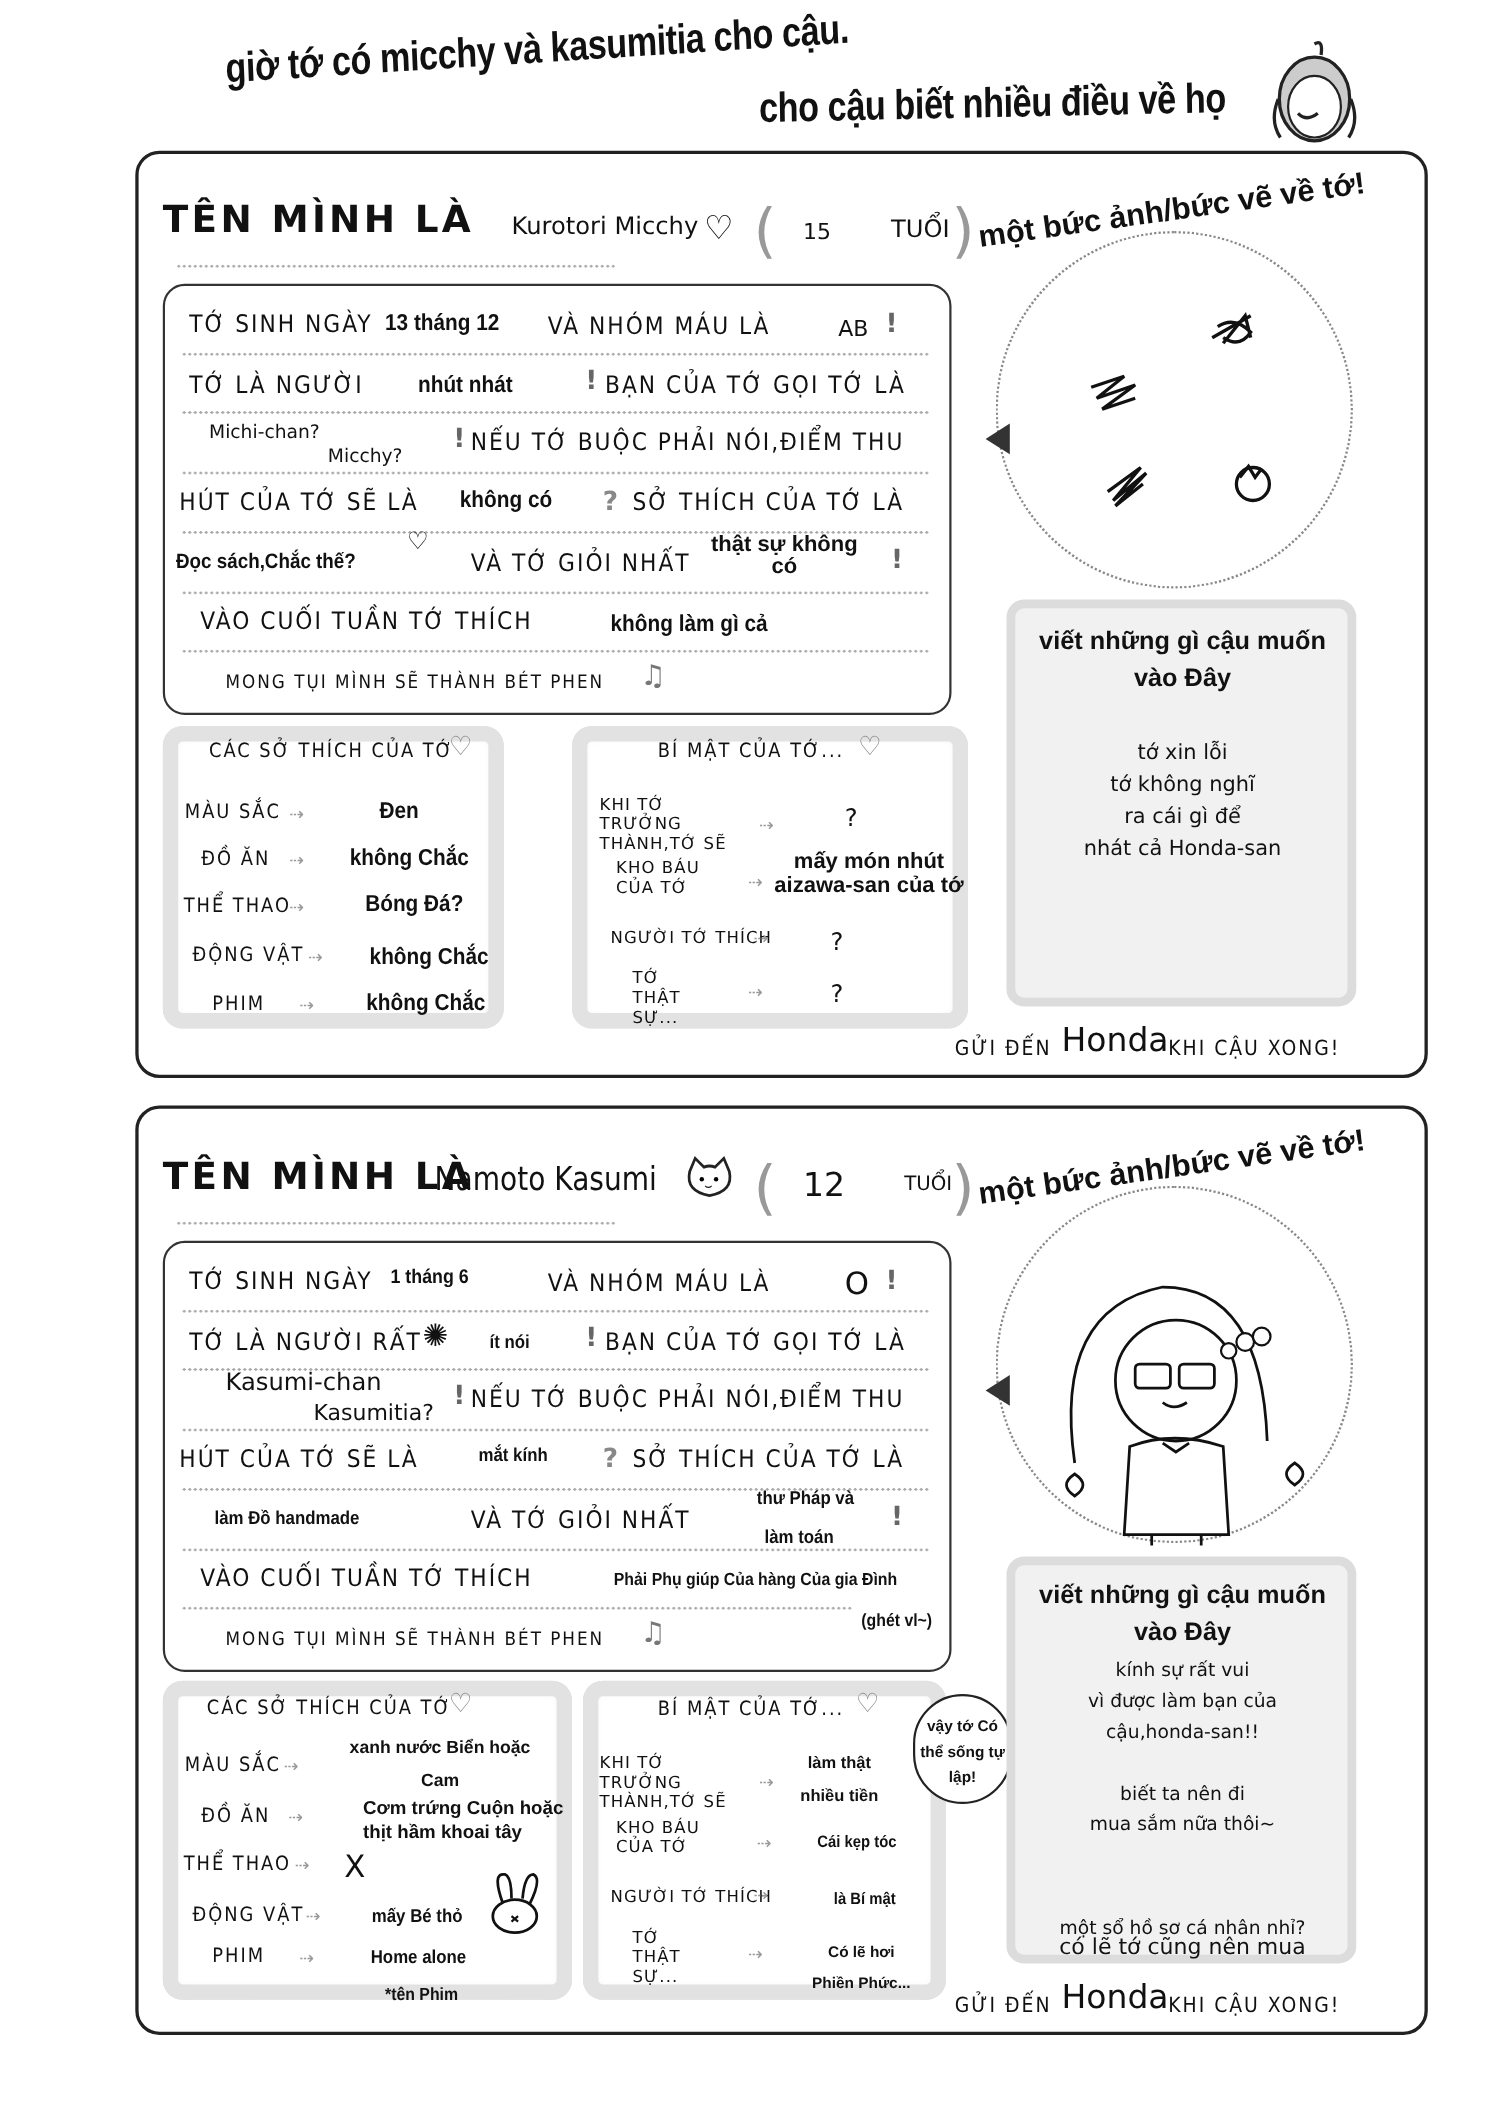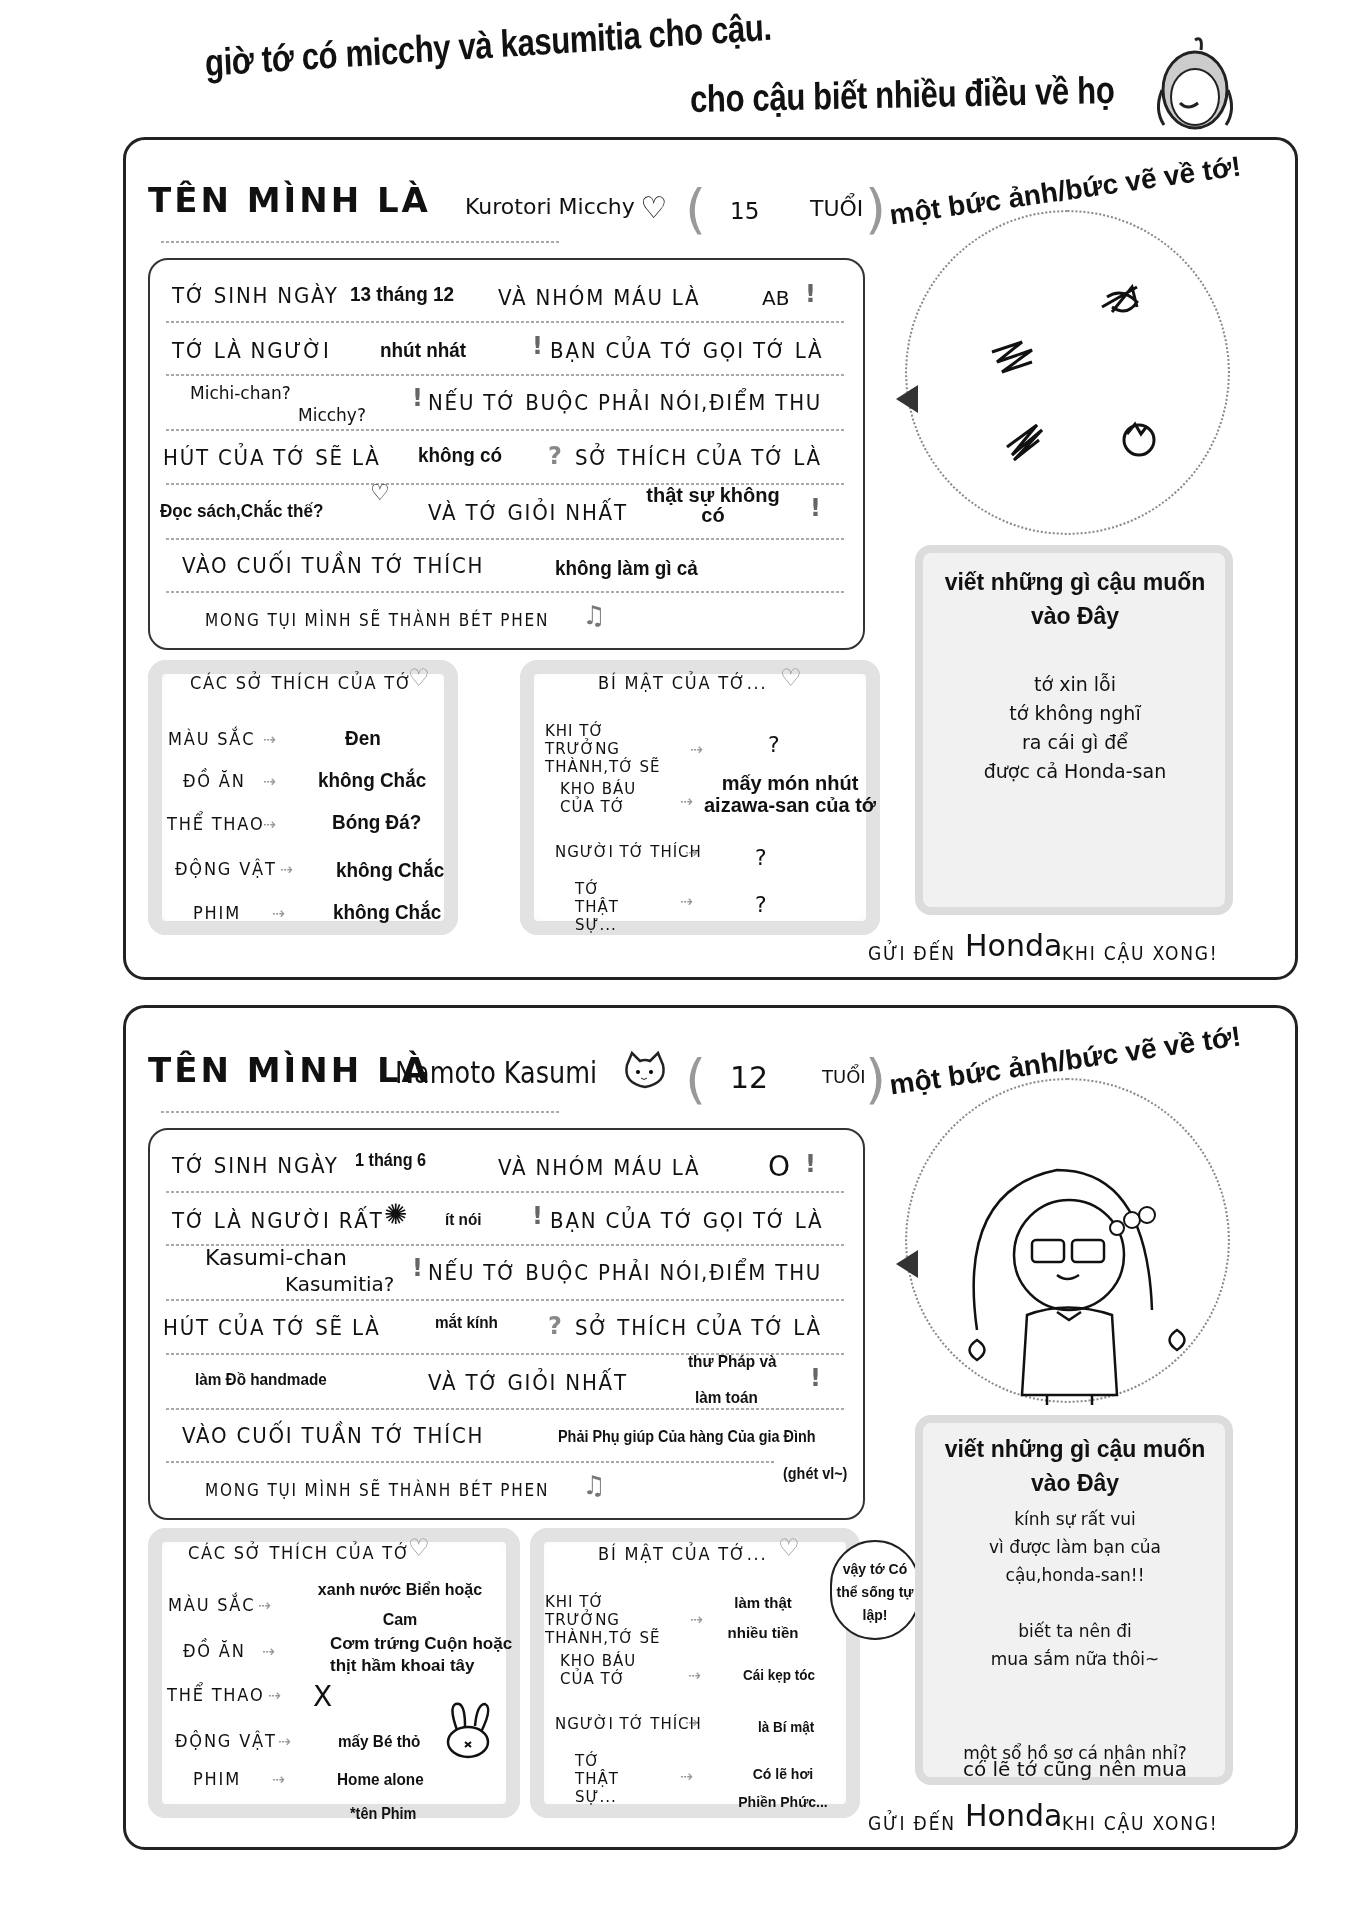--- a/index.html
+++ b/index.html
@@ -36,21 +36,21 @@
       <path d="M12 55 q-8 20 2 35 M78 55 q8 20 -2 35" fill="none" stroke="#222" stroke-width="3"></path>
     </svg>
 </div>
 
 <div class="card" style="left:123px;top:137px;width:1175px;height:843px"></div>
 
 <div class="abs title-lbl" style="left:148px;top:180px">TÊN MÌNH LÀ</div>
 <div class="abs hand" style="left:465px;top:194px;font-size:22px">Kurotori Micchy</div>
 <div class="abs" style="left:640px;top:190px;font-size:30px">♡</div>
 <div class="abs" style="left:685px;top:178px;font-size:54px;color:#999">(</div>
-<div class="abs hand" style="left:730px;top:198px;font-size:23px">15</div>
+<div class="abs hand" style="left:730px;top:198px;font-size:20px">15</div>
 <div class="abs hand" style="left:810px;top:196px;font-size:22px">TUỔI</div>
 <div class="abs" style="left:865px;top:178px;font-size:54px;color:#999">)</div>
 <div class="dots" style="left:160px;top:240px;width:400px"></div>
 
 <div class="bubble" style="left:148px;top:258px;width:717px;height:392px"></div>
 <div class="abs caps" style="left:172px;top:283px">TỚ SINH NGÀY</div>
 <div class="abs bold" style="left:350px;top:282px">13 tháng 12</div>
 <div class="abs caps" style="left:498px;top:285px">VÀ NHÓM MÁU LÀ</div>
 <div class="abs hand" style="left:762px;top:286px">AB</div>
 <div class="abs excl" style="left:805px;top:280px">!</div>
@@ -134,21 +134,21 @@
       </g>
     </svg>
 </div>
 <div class="abs" style="left:896px;top:385px;width:0;height:0;border-top:14px solid transparent;border-bottom:14px solid transparent;border-right:22px solid #333"></div>
 
 <div class="write" style="left:915px;top:545px;width:318px;height:370px"></div>
 <div class="abs bold center" style="left:930px;top:565px;width:290px;white-space:normal;font-size:23px;line-height:34px;transform:none">viết những gì cậu muốn vào Đây</div>
 <div class="abs hand center" style="left:930px;top:670px;width:290px;font-size:19px;line-height:29px">tớ xin lỗi</div>
 <div class="abs hand center" style="left:930px;top:699px;width:290px;font-size:19px;line-height:29px">tớ không nghĩ</div>
 <div class="abs hand center" style="left:930px;top:728px;width:290px;font-size:19px;line-height:29px">ra cái gì để</div>
-<div class="abs hand center" style="left:930px;top:757px;width:290px;font-size:19px;line-height:29px">được cả Honda-san</div>
+<div class="abs hand center" style="left:930px;top:757px;width:290px;font-size:19px;line-height:29px">nhát cả Honda-san</div>
 
 <div class="abs caps" style="left:868px;top:942px;font-size:19px">GỬI ĐẾN</div>
 <div class="abs hand" style="left:965px;top:928px;font-size:30px">Honda</div>
 <div class="abs caps" style="left:1062px;top:942px;font-size:19px">KHI CẬU XONG!</div>
 
 <div class="card" style="left:123px;top:1005px;width:1175px;height:845px"></div>
 
 <div class="abs title-lbl" style="left:148px;top:1050px">TÊN MÌNH LÀ</div>
 <div class="abs hand" style="left:395px;top:1055px;font-size:30px;transform:scaleX(0.85);transform-origin:left">Namoto Kasumi</div>
 <div class="abs" style="left:622px;top:1050px;width:45px;height:40px">

